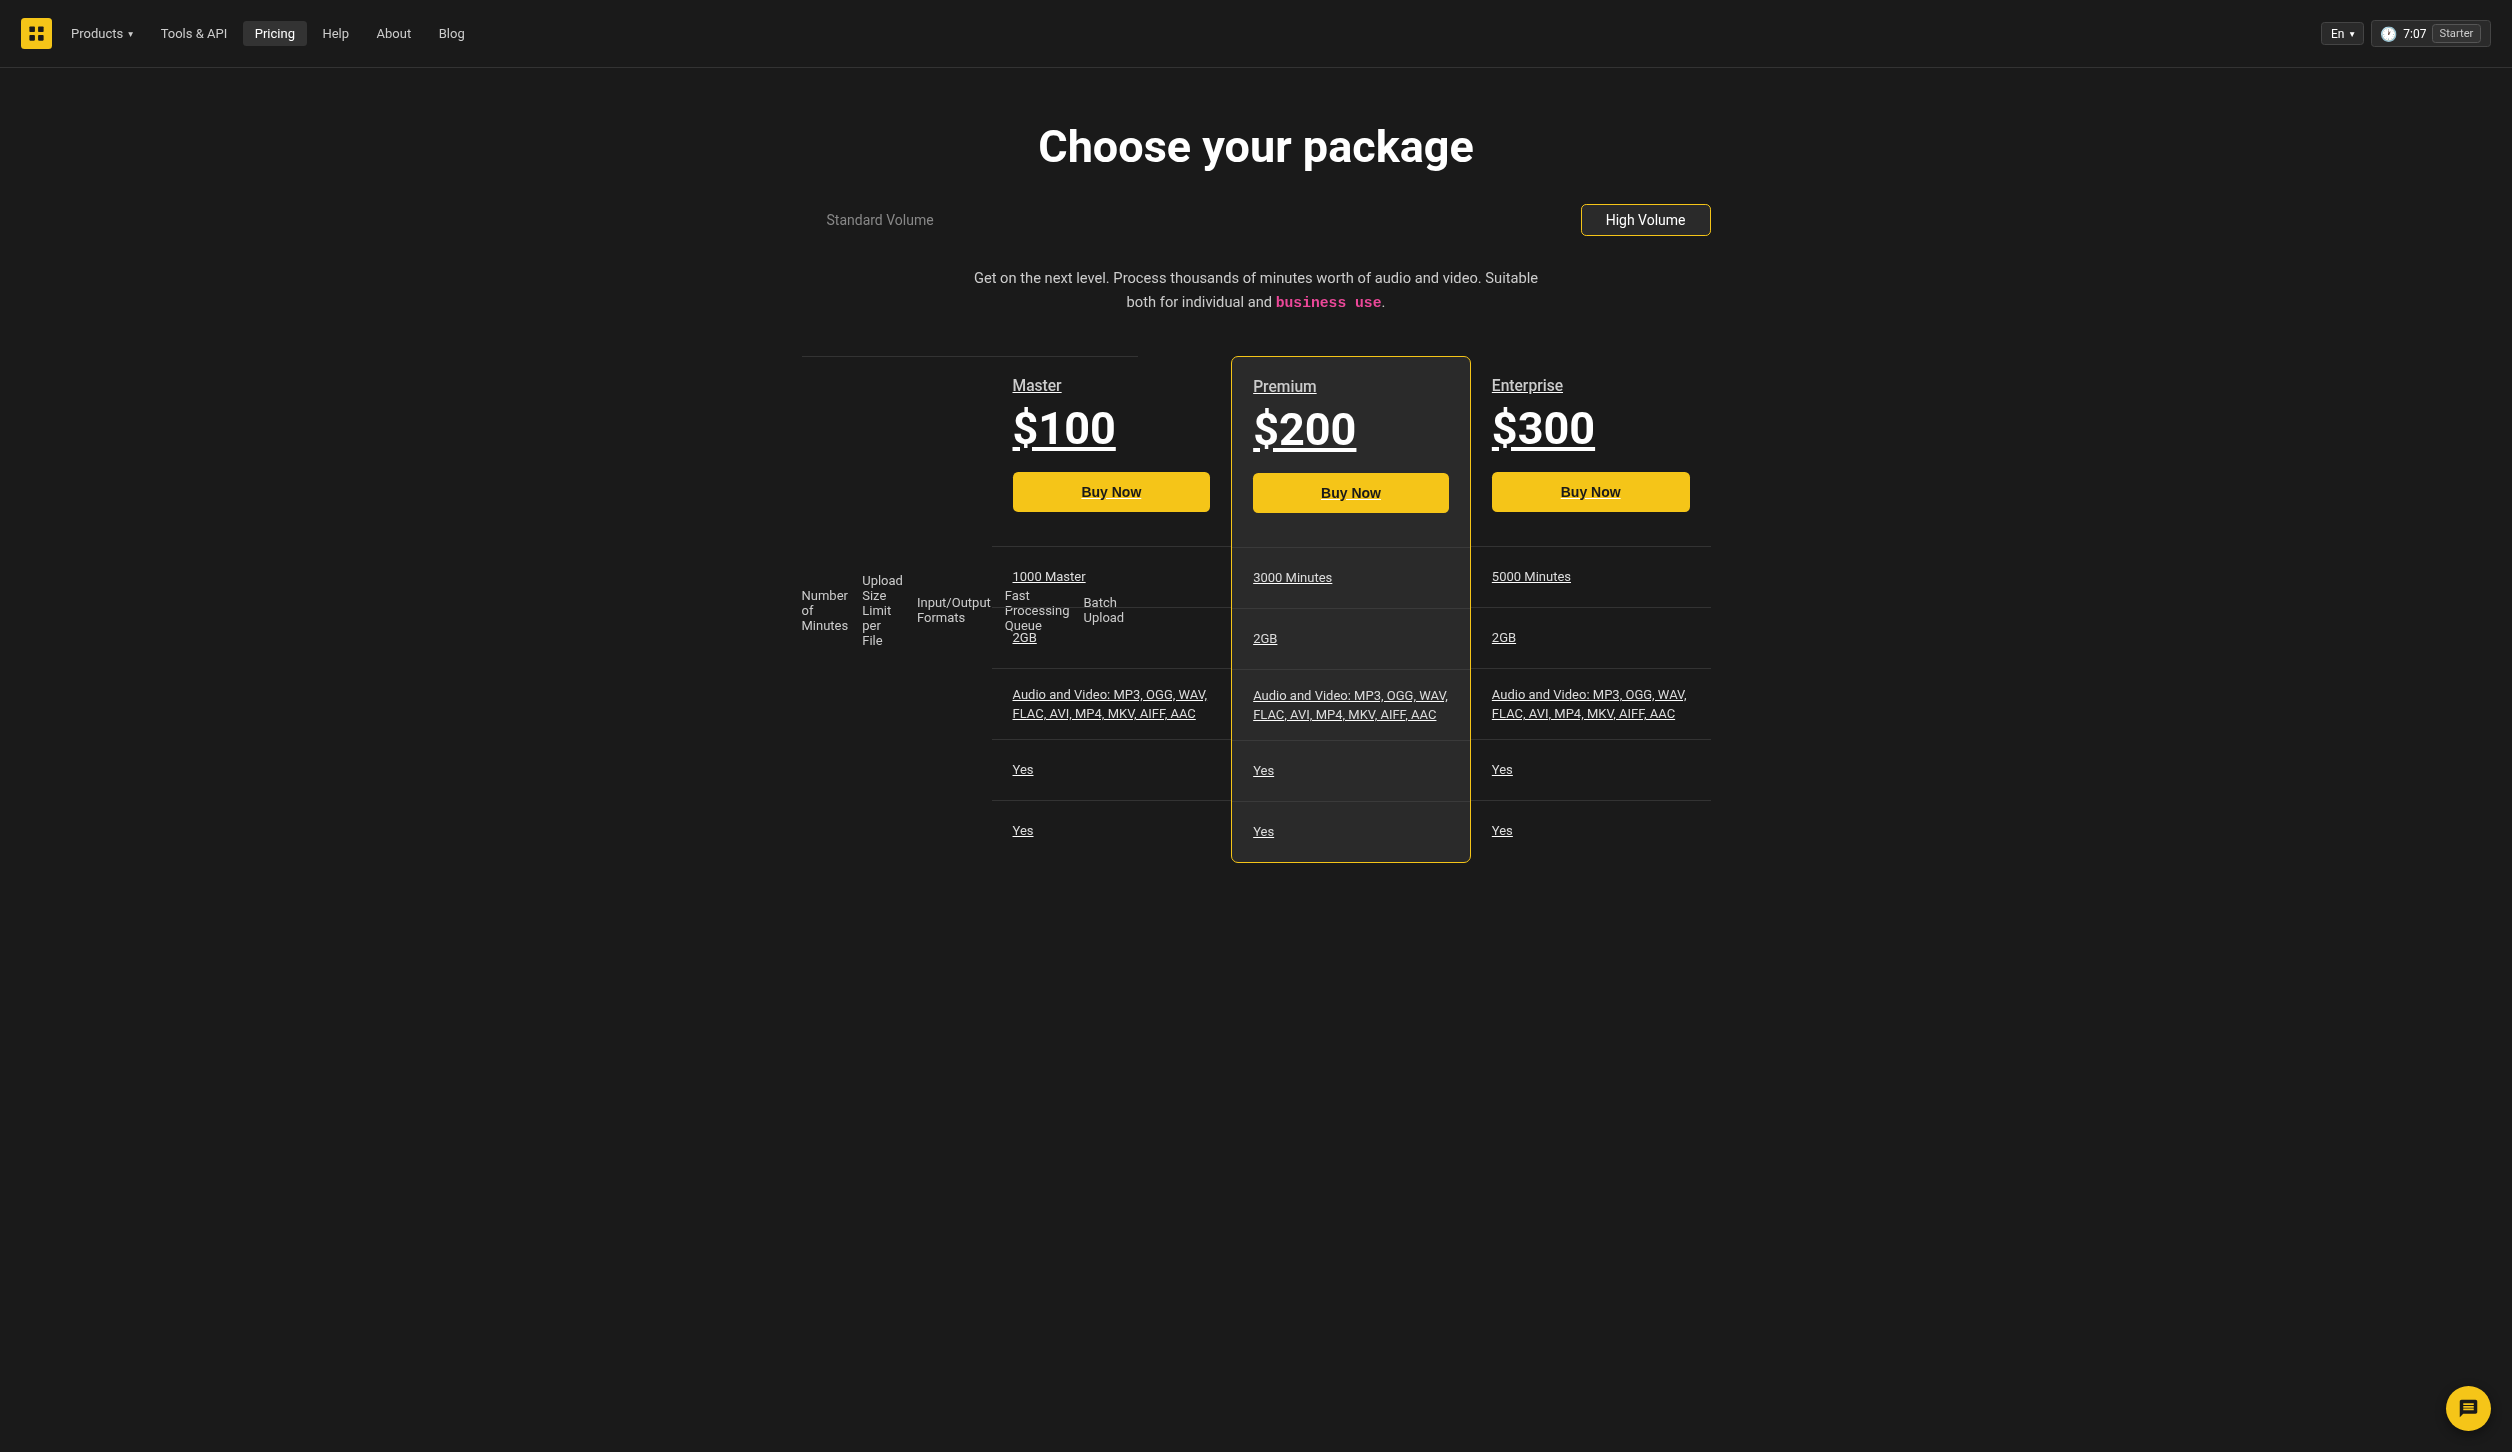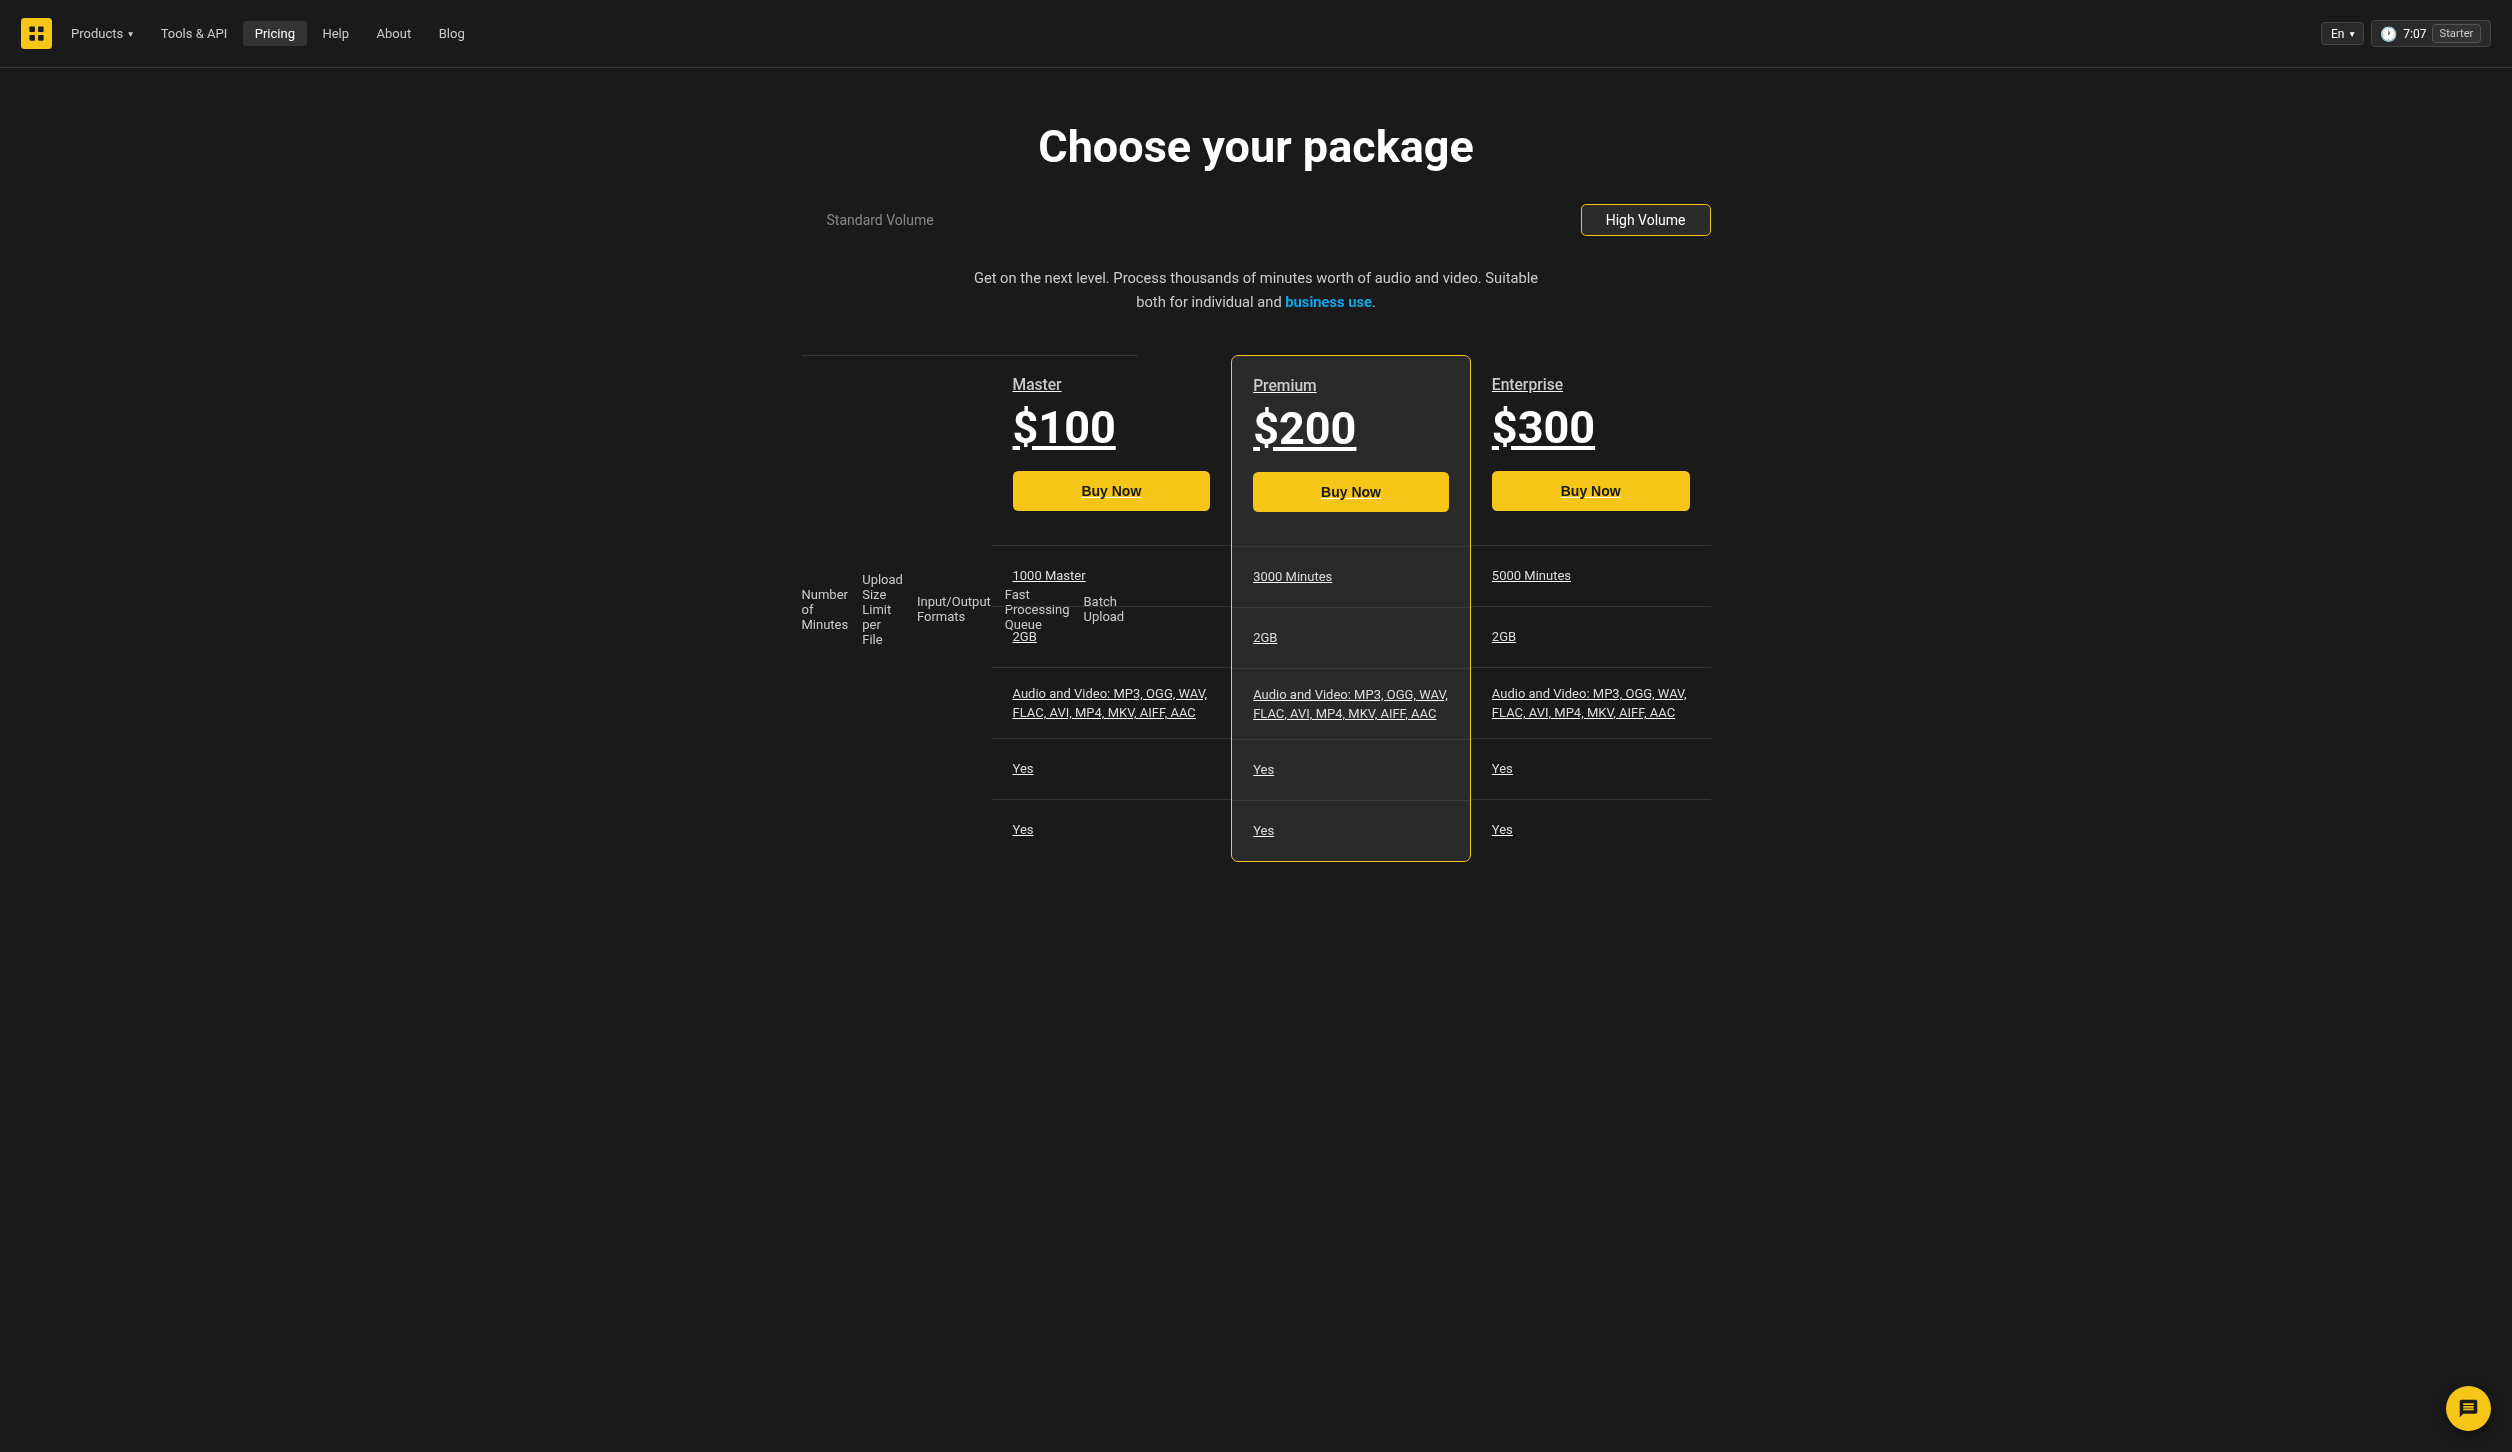--- a/index.html
+++ b/index.html
@@ -156,21 +156,22 @@
       font-size: 14.7px;
       line-height: 1.6;
       margin-bottom: 41px;
       max-width: 571px;
       margin-left: auto;
       margin-right: auto;
     }
 
     .subtitle strong {
       font-weight: 700;
-      color: #0ea5e9;
+      color: #ec4899;
+      font-family: Liberation Mono, monospace;
     }
 
     
     .pricing-layout {
       display: grid;
       grid-template-columns: 190px 1fr 1fr 1fr;
       gap: 0;
       width: 100%;
     }
 

